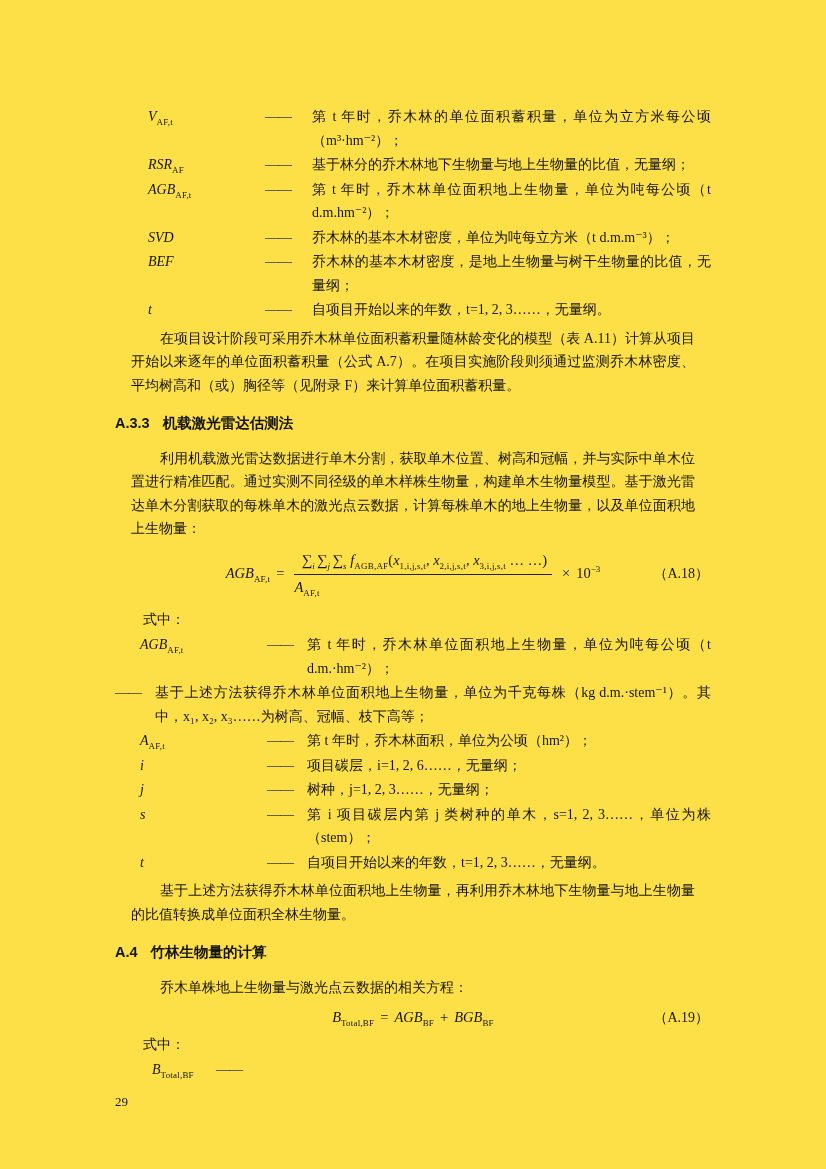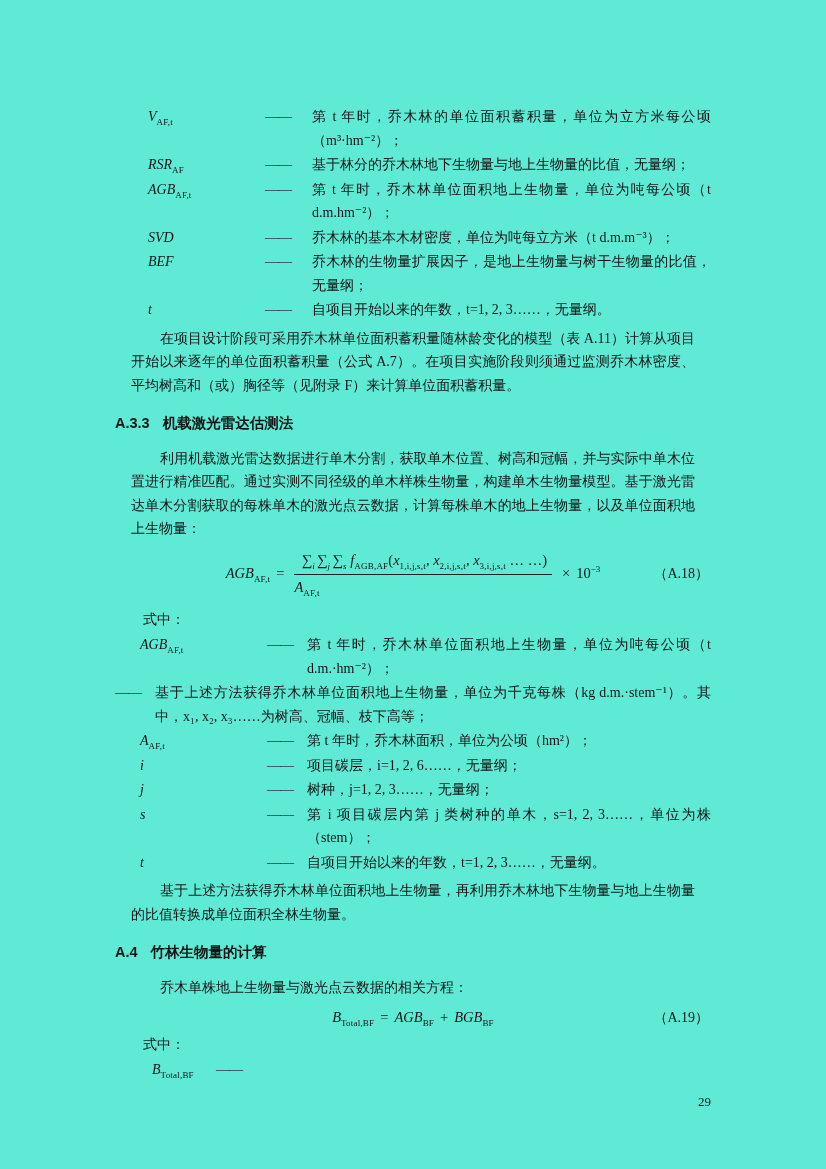--- a/index.html
+++ b/index.html
@@ -1,18 +1,18 @@
 <!DOCTYPE html>
 <html><head>
 <meta charset="utf-8">
 <style>
   html,body{margin:0;padding:0;background:#ffffff;}
   .page{
     width:826px;height:1169px;box-sizing:border-box;
-    padding:104px 115px 0 115px;background:#5eead4;color:#141414;
+    padding:104px 115px 0 115px;background:#fde047;color:#141414;
     font-family:"Liberation Serif","DejaVu Serif",serif;
     font-size:14px;line-height:23.5px;position:relative;overflow:hidden;
   }
   .it{font-style:italic;}
   sub{font-size:9px;line-height:0;font-style:normal;letter-spacing:0.2px;}
   sup{font-size:9px;line-height:0;font-style:normal;}
   
   .def-row{display:flex;margin:1px 0;}
   .term{white-space:nowrap;}
   .dl1 .term{flex:0 0 117px;margin-left:33px;}
@@ -34,21 +34,21 @@
   .formula{position:relative;display:flex;justify-content:center;align-items:center;margin:8px 0;}
   .f-body{display:inline-flex;align-items:center;font-size:14.5px;}
   .fop{margin:0 6px;}
   .frac{display:inline-flex;flex-direction:column;margin:0 4px;}
   .fnum{padding:0 5px 2px 5px;border-bottom:1.2px solid #222;white-space:nowrap;}
   .fden{padding-top:1px;}
   .f-tag{position:absolute;right:2px;top:50%;transform:translateY(-50%);}
   .sum{font-size:15px;margin-left:2px;}
   .f19{margin:7px 0 3px 0;}
   
-  .pageno{text-align:right;margin-top:8px;font-size:13px;}
+  .pageno{text-align:left;margin-top:8px;font-size:13px;}
 </style>
 </head>
 <body>
 
 <div class="page">
 
   <section class="dl1">
     <div class="def-row">
       <span class="term"><span class="it">V</span><sub>AF,t</sub></span>
       <span class="dash">——</span>
@@ -65,21 +65,21 @@
       <span class="desc">第 t 年时，乔木林单位面积地上生物量，单位为吨每公顷（t d.m.hm⁻²）；</span>
     </div>
     <div class="def-row">
       <span class="term"><span class="it">SVD</span></span>
       <span class="dash">——</span>
       <span class="desc">乔木林的基本木材密度，单位为吨每立方米（t d.m.m⁻³）；</span>
     </div>
     <div class="def-row">
       <span class="term"><span class="it">BEF</span></span>
       <span class="dash">——</span>
-      <span class="desc">乔木林的生物量扩展因子，是地上生物量与树干生物量的比值，无量纲；</span>
+      <span class="desc">乔木林的基本木材密度，是地上生物量与树干生物量的比值，无量纲；</span>
     </div>
     <div class="def-row">
       <span class="term"><span class="it">t</span></span>
       <span class="dash">——</span>
       <span class="desc">自项目开始以来的年数，t=1, 2, 3……，无量纲。</span>
     </div>
   </section>
 
   <p class="para">在项目设计阶段可采用乔木林单位面积蓄积量随林龄变化的模型（表 A.11）计算从项目开始以来逐年的单位面积蓄积量（公式 A.7）。在项目实施阶段则须通过监测乔木林密度、平均树高和（或）胸径等（见附录 F）来计算单位面积蓄积量。</p>
 

